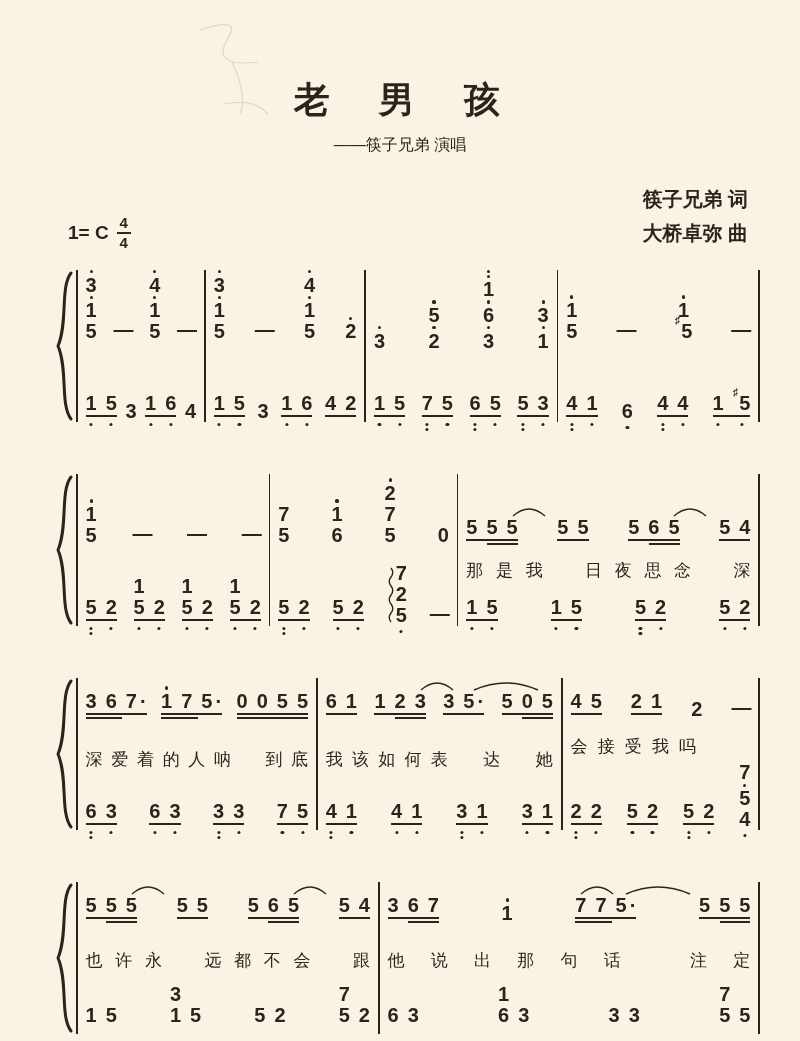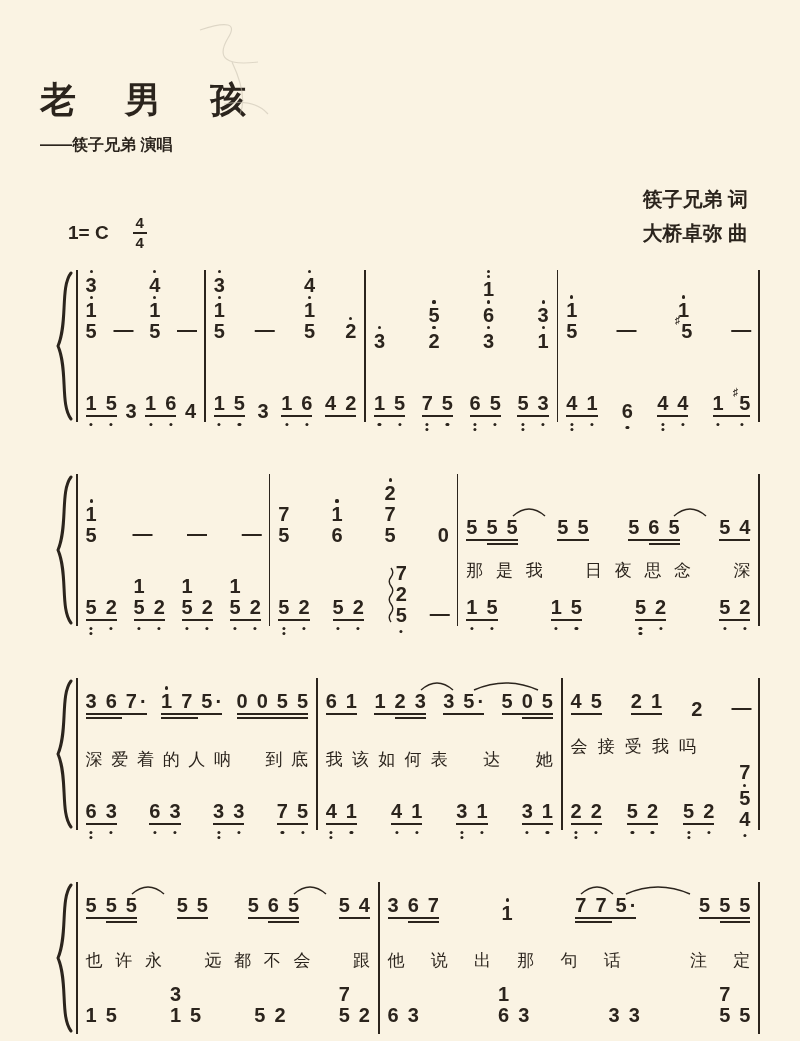--- a/index.html
+++ b/index.html
@@ -7,26 +7,26 @@
     width:800px;height:1041px;
     background:#faf3e3;
     color:#2b241d;
     font-family:"Liberation Sans", sans-serif;
     overflow:hidden;
     position:relative;
   }
   #sheet{padding:18px 40px 0 40px;}
 
   
-  #hdr{text-align:left;}
+  #hdr{text-align:center;}
   .title{font-size:36px;font-weight:900;letter-spacing:.18em;margin-top:58px;}
   .subtitle{font-size:17px;font-weight:700;margin-top:18px;}
-  .performer{font-size:16px;font-weight:700;margin-top:10px;}
+  .performer{font-size:16px;font-weight:400;margin-top:10px;}
   #keyrow{display:flex;justify-content:space-between;align-items:flex-end;margin:26px 12px 6px 28px;}
-  .keysig{font-size:19px;font-weight:700;display:flex;align-items:center;gap:24px;}
+  .keysig{font-size:19px;font-weight:700;display:flex;align-items:center;gap:8px;}
   .meter{display:inline-flex;flex-direction:column;align-items:center;line-height:1;font-size:15px;font-weight:700;}
   .meter .mline{width:14px;height:1.6px;background:#2b241d;margin:1.5px 0;}
   .credits{font-size:20px;font-weight:700;text-align:left;line-height:1.7;}
 
   
   #score{padding:14px 0 0 14px;}
   .sys{display:flex;align-items:stretch;height:152px;margin-bottom:44px;padding-bottom:8px;}
   .sys .bracewrap{display:flex;align-items:center;margin-right:2px;}
   .bar{width:1.6px;background:#2b241d;align-self:stretch;flex:0 0 auto;}
   .meas{display:flex;flex-direction:column;justify-content:space-between;padding:0 8px;min-width:0;}

